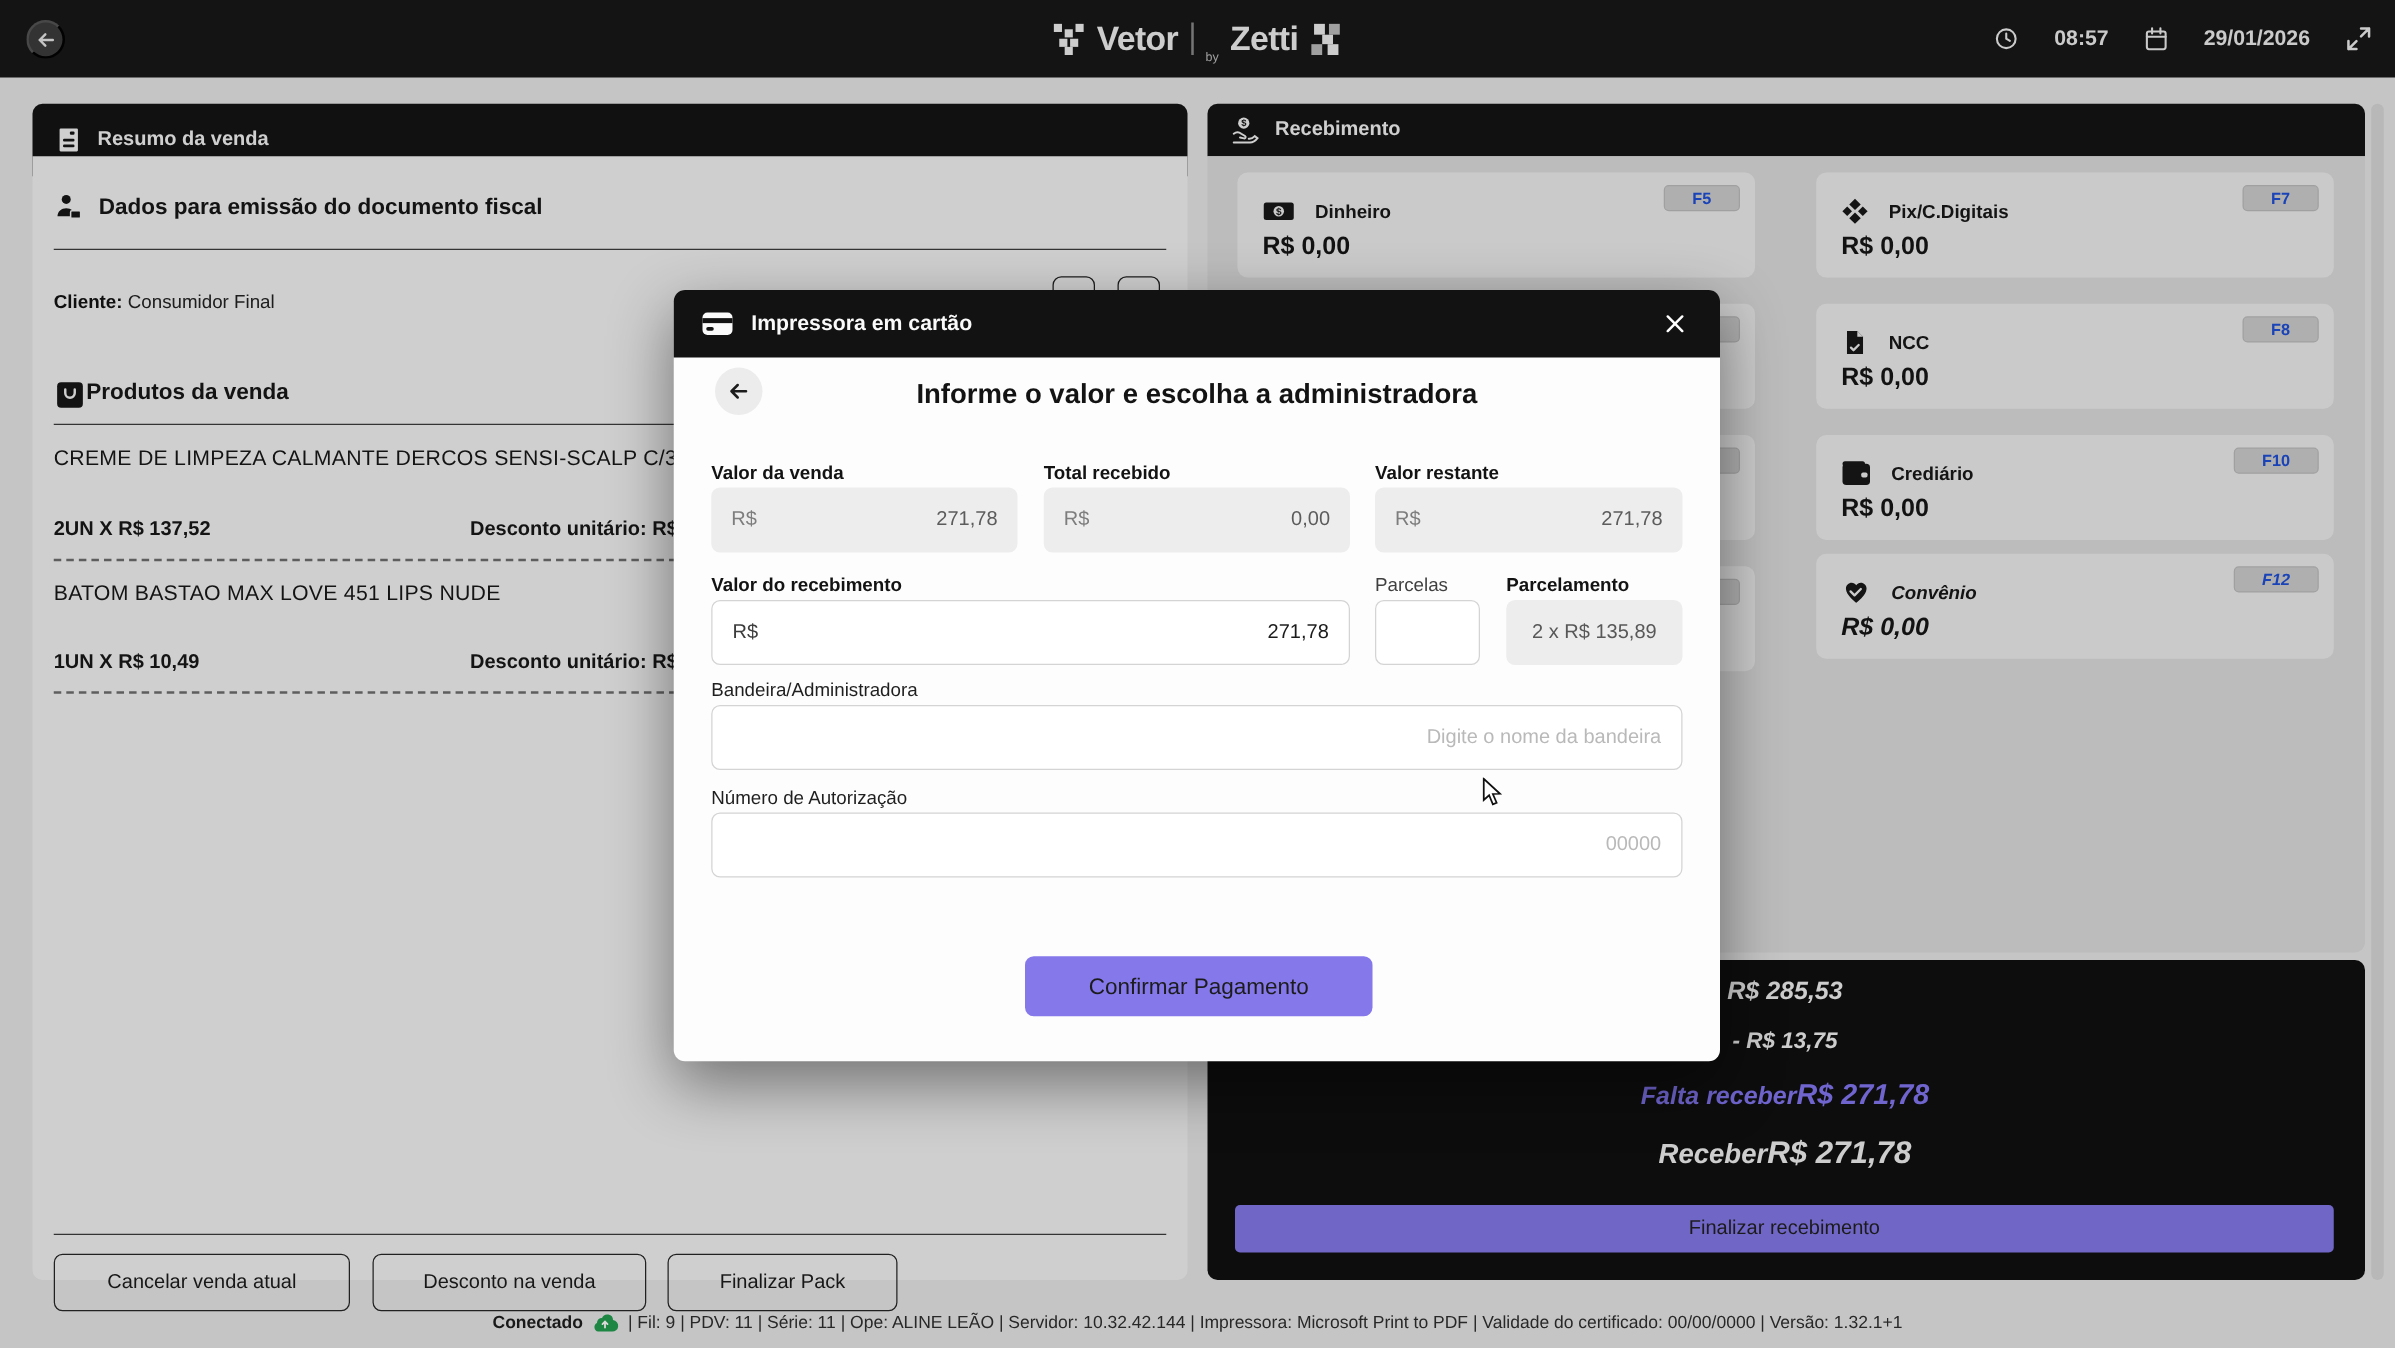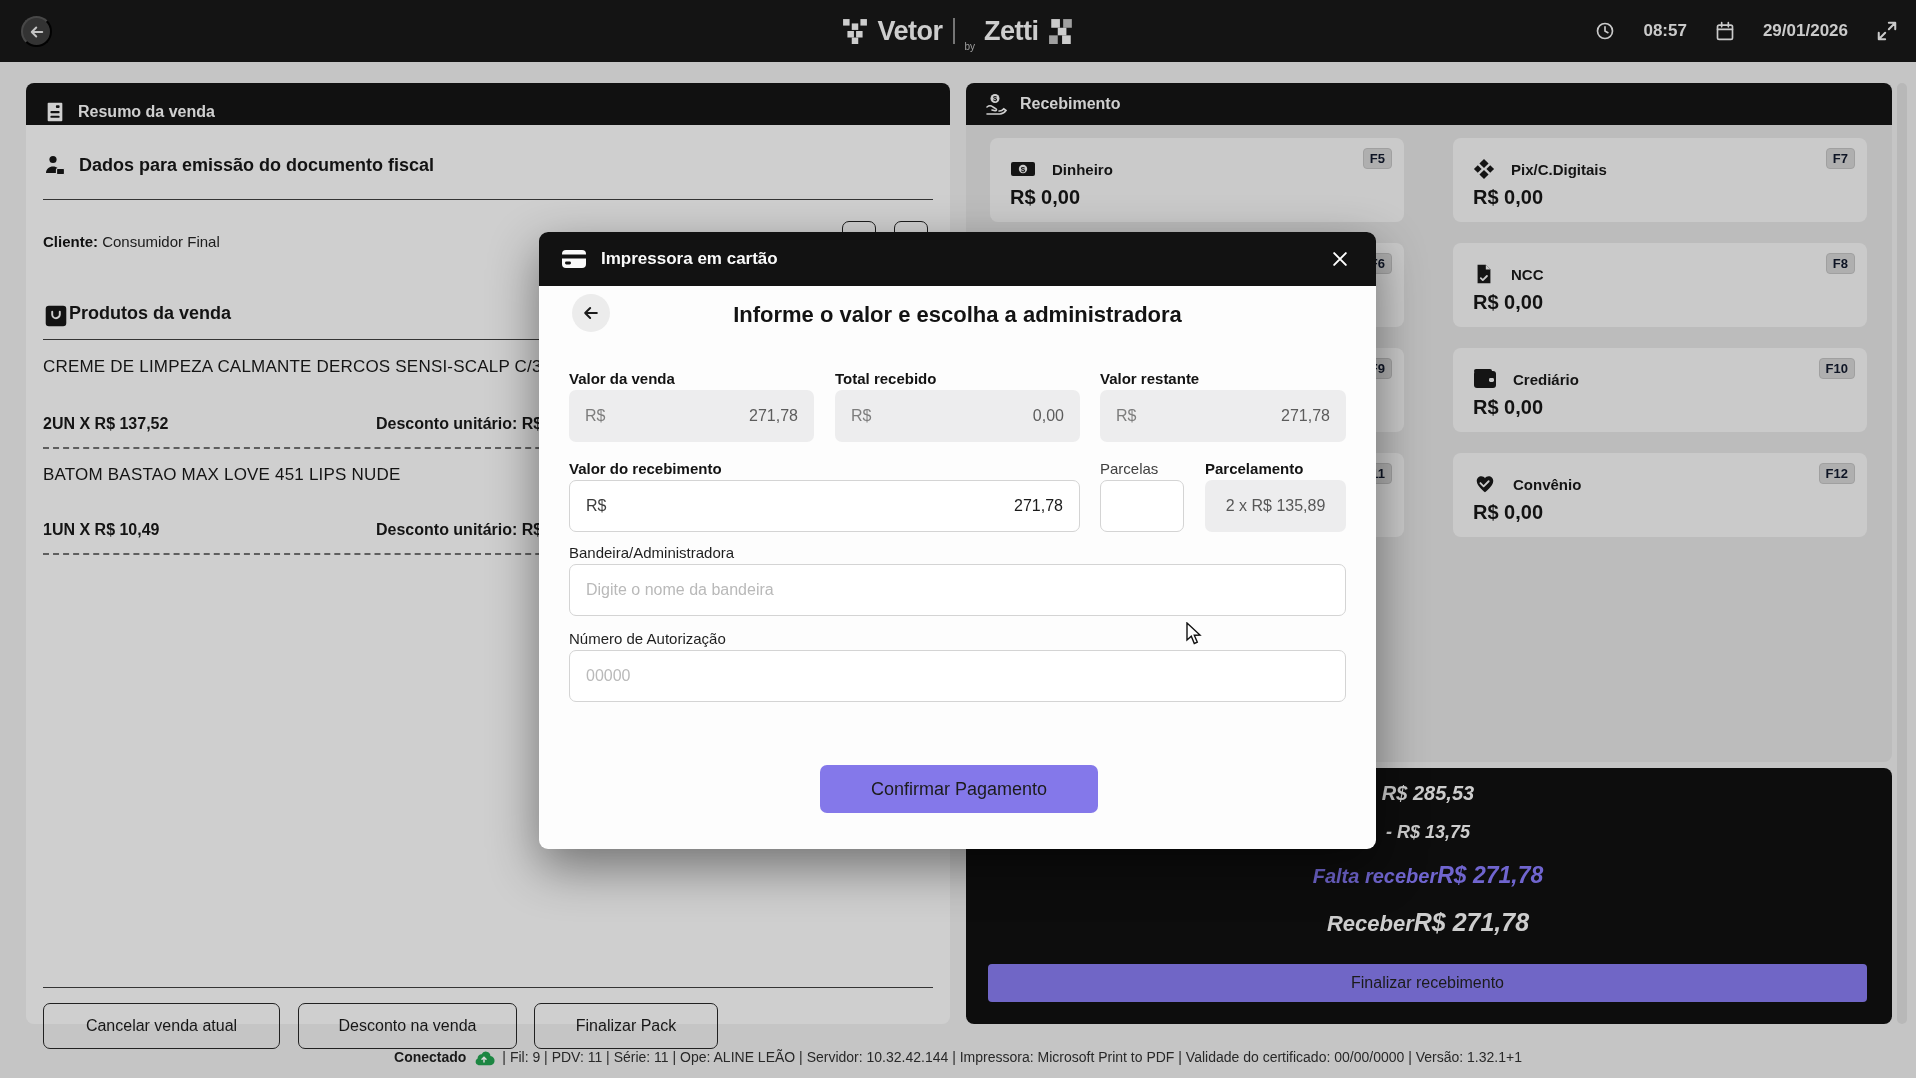--- a/index.html
+++ b/index.html
@@ -42,22 +42,22 @@
   .action-btn { position:absolute; height:46px; border:1.5px solid #262626; border-radius:7px;
                 background:transparent; font-size:16px; color:#1a1a1a; font-family:"Liberation Sans",sans-serif; }
 
   #right-panel { position:absolute; left:966px; top:83px; width:926px; height:679px; }
   #right-panel .panel-header { height:42px; }
   #right-body { position:absolute; top:42px; left:0; width:926px; height:637px; background:#dedede; border-radius:0 0 8px 8px; }
 
   .pay-card { position:absolute; width:414px; height:84px; background:#efefef; border-radius:8px; }
   .pay-card .head { position:absolute; left:20px; top:20px; display:flex; align-items:center; gap:16px;
                     font-size:15px; font-weight:bold; color:#161616; }
-  .pay-card .fkey { position:absolute; right:12px; top:10px; background:#cfcfcf; border:1px solid #bdbdbd; color:#0f172a;
-                    font-size:13px; font-weight:bold; border-radius:4px; padding:2px 6px; }
+  .pay-card .fkey { position:absolute; right:12px; top:10px; background:#cfcfcf; border:1px solid #bdbdbd; color:#1d4ed8;
+                    font-size:13px; font-weight:bold; border-radius:4px; padding:2px 22px; }
   .pay-card .val { position:absolute; left:20px; top:48px; font-size:20px; font-weight:bold; color:#141414; }
 
   #scrollbar { position:absolute; left:1897px; top:83px; width:10px; height:941px; background:#d9d9d9; border-radius:5px; z-index:4; }
 
   
   #summary { position:absolute; left:966px; top:768px; width:926px; height:256px; background:#0e0e0e; border-radius:8px; color:#f2f2f2; }
   #summary .row { position:absolute; left:22px; right:24px; display:flex; justify-content:center; align-items:baseline;font-style:italic; }
   .sum-val  { font-weight:bold; font-size:20px; }
   .sum-val2 { font-weight:bold; font-size:18px; }
   .purple-t { color:#8377f5; }
@@ -86,21 +86,21 @@
   .f-label   { position:absolute; font-size:15px; font-weight:bold; color:#131313; }
   .f-label-r { position:absolute; font-size:15px; color:#3f3f3f; }
   .field-ro { position:absolute; height:52px; background:#ededee; border-radius:7px; display:flex; align-items:center;
               justify-content:space-between; padding:0 16px; font-size:16px; color:#5c5c5c; }
   .field-ro .pfx { color:#7d7d7d; }
   .field-in { position:absolute; height:52px; background:#fff; border:1px solid #d4d4d4; border-radius:7px;
               display:flex; align-items:center; padding:0 16px; font-size:16px; color:#1b1b1b; }
   .field-in input { border:none; outline:none; flex:1; text-align:right; font-size:16px; color:#1b1b1b;
                     font-family:"Liberation Sans",sans-serif; background:transparent; }
   .field-in input::placeholder { color:#b9b9b9; }
-  .field-in.plain input { text-align:left; }
+  .field-in.plain input { text-align:right; }
   #parcelamento-field { justify-content:center; color:#585858; }
 
   #confirm-btn { position:absolute; left:281px; top:533px; width:278px; height:48px; background:#8478ea; border:none;
                  border-radius:7px; font-size:18px; color:#1c1c1c; font-family:"Liberation Sans",sans-serif; }
 
   #cursor { position:absolute; left:1185px; top:622px; z-index:300; }
 </style>
 </head>
 <body>
 
@@ -289,21 +289,21 @@
         </svg>
       <span>Crediário</span>
     </div>
     <span class="fkey">F10</span>
     <div class="val">R$ 0,00</div>
   </div>
 
   <div class="pay-card" style="left:24px; top:370px;">
     <span class="fkey">F11</span>
   </div>
-  <div class="pay-card" style="left:487px; top:370px;">
+  <div class="pay-card" style="left:487px; top:360px;font-style:italic;">
     <div class="head">
       <svg width="24" height="22" viewBox="0 0 24 24" fill="#161616">
           <path d="M12 21S3 14.5 3 8.8C3 5.6 5.4 3.5 8 3.5c1.7 0 3.1.8 4 2.1.9-1.3 2.3-2.1 4-2.1 2.6 0 5 2.1 5 5.3C21 14.5 12 21 12 21z"></path>
           <path d="M7 11l3.5 3.5L16 9" fill="none" stroke="#efefef" stroke-width="2" stroke-linecap="round" stroke-linejoin="round"></path>
         </svg>
       <span>Convênio</span>
     </div>
     <span class="fkey">F12</span>
     <div class="val">R$ 0,00</div>
   </div>

